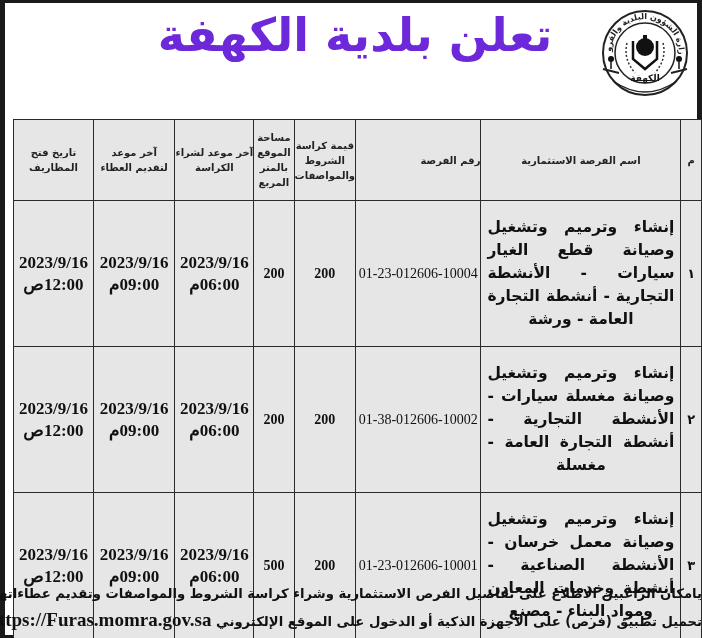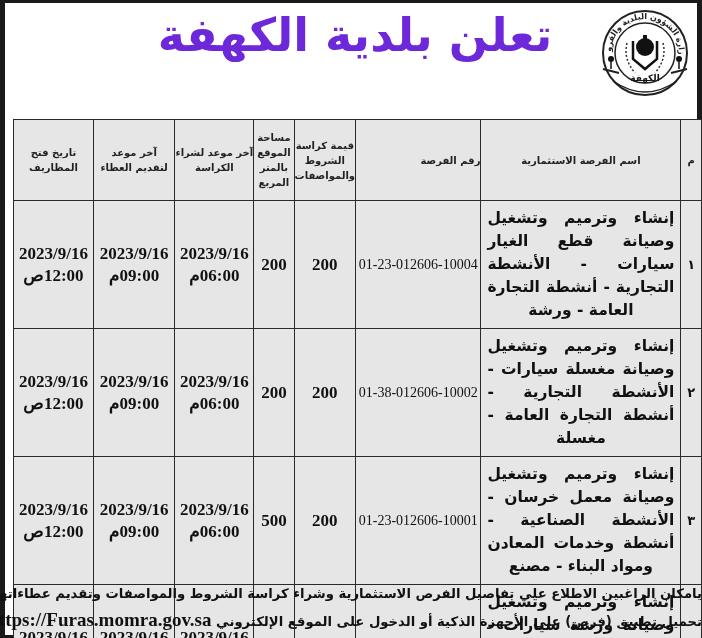--- a/index.html
+++ b/index.html
@@ -45,24 +45,24 @@
   .tbl .c-name { width: 215px; }
   .tbl .c-num { width: 126px; text-align: right; }
   .tbl .c-price { width: 41px; }
   .tbl .c-area { width: 41px; margin-left: 15px; }
   .tbl .c-d1 { width: 80px; }
   .tbl .c-d2 { width: 83px; }
   .tbl .c-d3 { width: 81px; }
   .tbl td.idx { font-size: 13px; font-weight: bold; }
   .tbl td.name {
     font-size: 15.5px; font-weight: bold; line-height: 23px; text-align: justify;
-    text-align-last: center; padding: 6px 6px; color: #111;
+    text-align-last: center; padding: 15px 6px; color: #111;
   }
   .tbl td.num { font-family: "Liberation Serif", serif; font-size: 14px; direction: ltr; white-space: nowrap; }
-  .tbl td.val { font-family: "Liberation Serif", serif; font-size: 17px; font-weight: bold; }
+  .tbl td.val { font-family: "Liberation Serif", serif; font-size: 14px; font-weight: bold; }
   .tbl td.date { font-family: "Liberation Serif", serif; font-size: 17px; font-weight: bold; line-height: 22px; }
   .tbl td.date span { display: block; }
   .tbl tr.r1 td { height: 85px; }
   .tbl tr.r2 td { height: 88px; }
   .tbl tr.r3 td { height: 119px; }
   .tbl tr.r4 td { height: 89px; }
 
   .footer {
     position: absolute; left: 8px; top: 578px; width: 689px; height: 56px;
     direction: rtl; text-align: center; font-weight: bold; color: #111;

